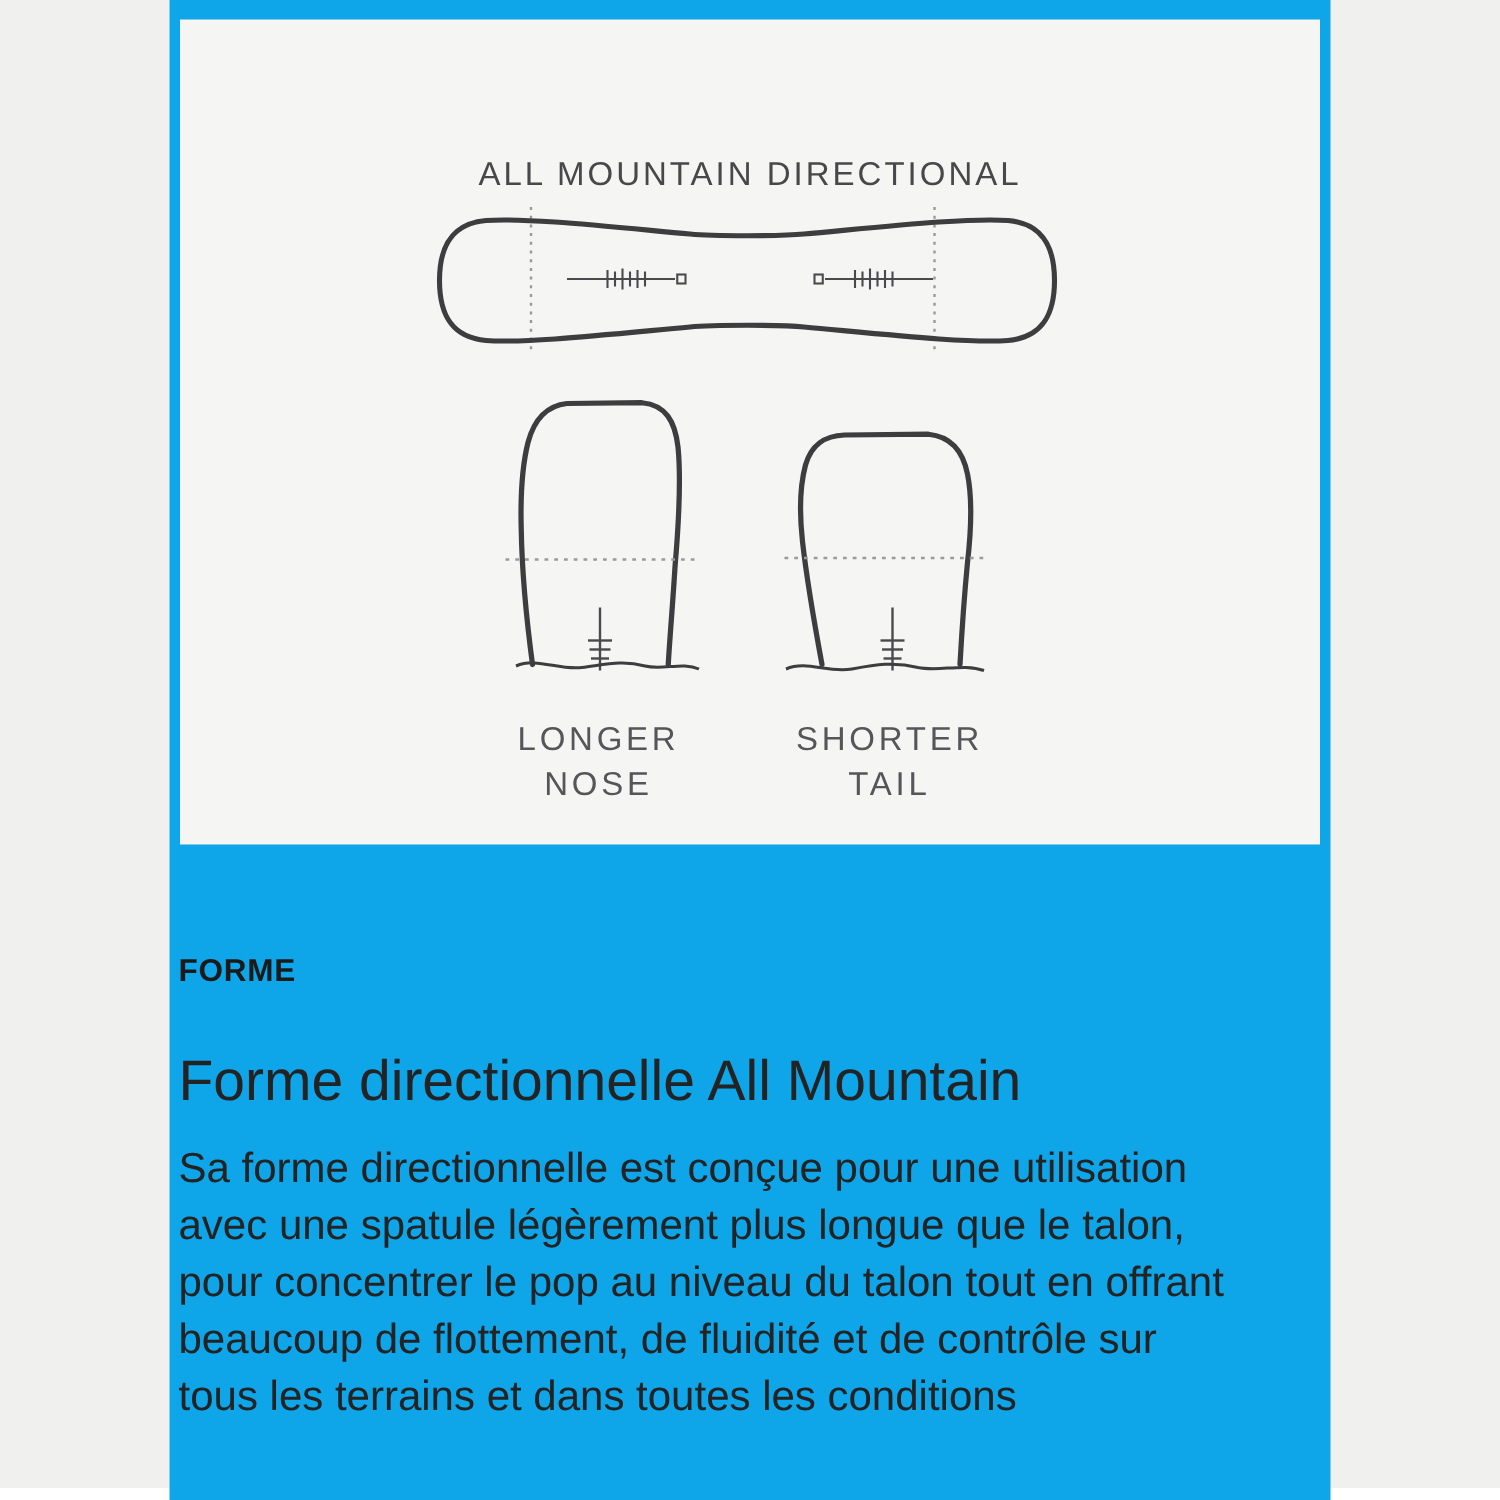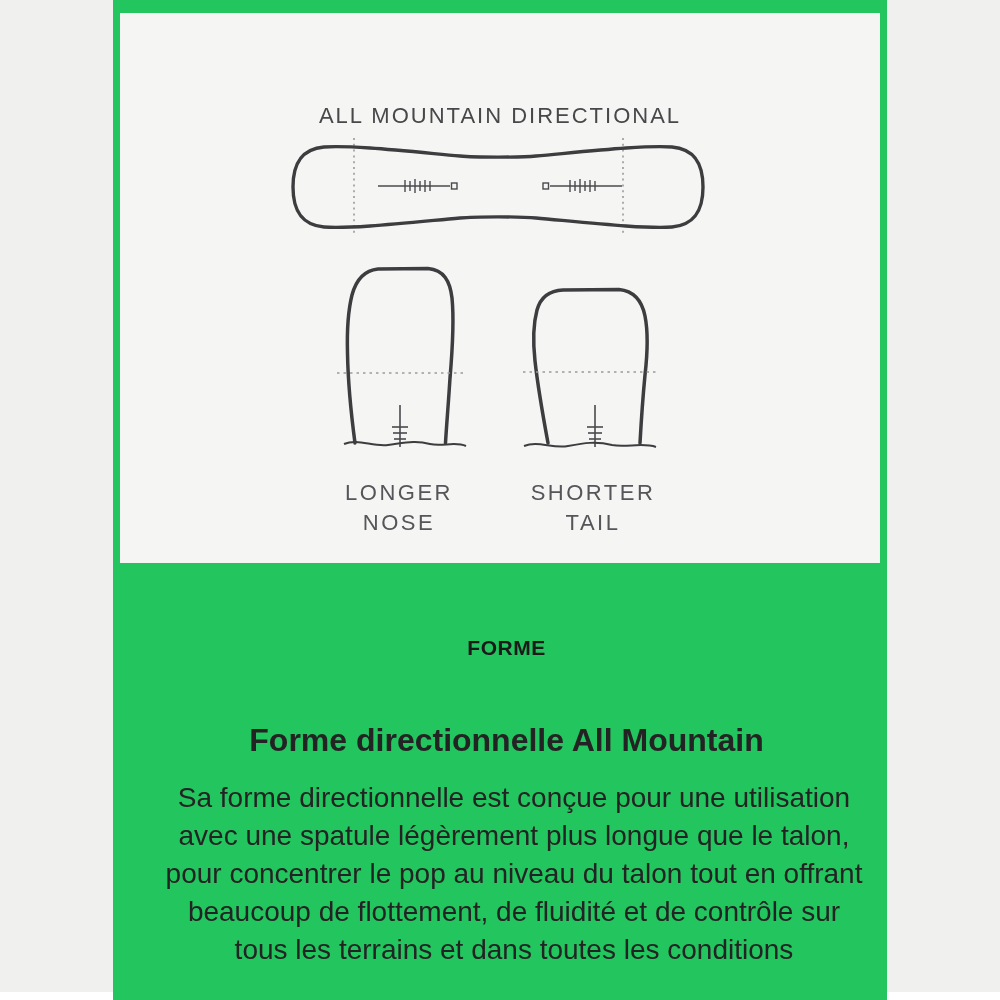--- a/index.html
+++ b/index.html
@@ -17,21 +17,21 @@
     background: #f0f0ef;
   }
   .side-strip.left { left: 0; }
   .side-strip.right { left: 887px; }
   .content-col {
     position: absolute;
     left: 113px;
     top: 0;
     width: 774px;
     height: 1000px;
-    background: #22c55e;
+    background: #0ea5e9;
   }
   .diagram-panel {
     position: relative;
     margin: 13px 0 0 7px;
     width: 760px;
     height: 550px;
     background: #f5f5f4;
   }
   .diagram-title {
     position: absolute;
@@ -59,36 +59,35 @@
     font-size: 22px;
     font-weight: 500;
     letter-spacing: 2.5px;
     color: #55555a;
     line-height: 30px;
     white-space: pre-line;
   }
   .shape-label.nose { left: 194px; }
   .shape-label.tail { left: 388px; }
   .text-block {
-    padding-left: 21px;
+    padding-left: 6px;
     padding-right: 8px;
-    text-align: center;
   }
   .eyebrow {
     margin-top: 72px;
     font-size: 21px;
     font-weight: 700;
     letter-spacing: 0.5px;
     color: #1a1a1a;
     line-height: 25px;
   }
   .section-heading {
-    margin-top: 61px;
-    font-size: 32px;
-    font-weight: 700;
+    margin-top: 42px;
+    font-size: 38px;
+    font-weight: 400;
     color: #232323;
     line-height: 38px;
   }
   .section-paragraph {
     margin-top: 20px;
     width: 760px;
     font-size: 28px;
     font-weight: 400;
     color: #232323;
     line-height: 38px;

